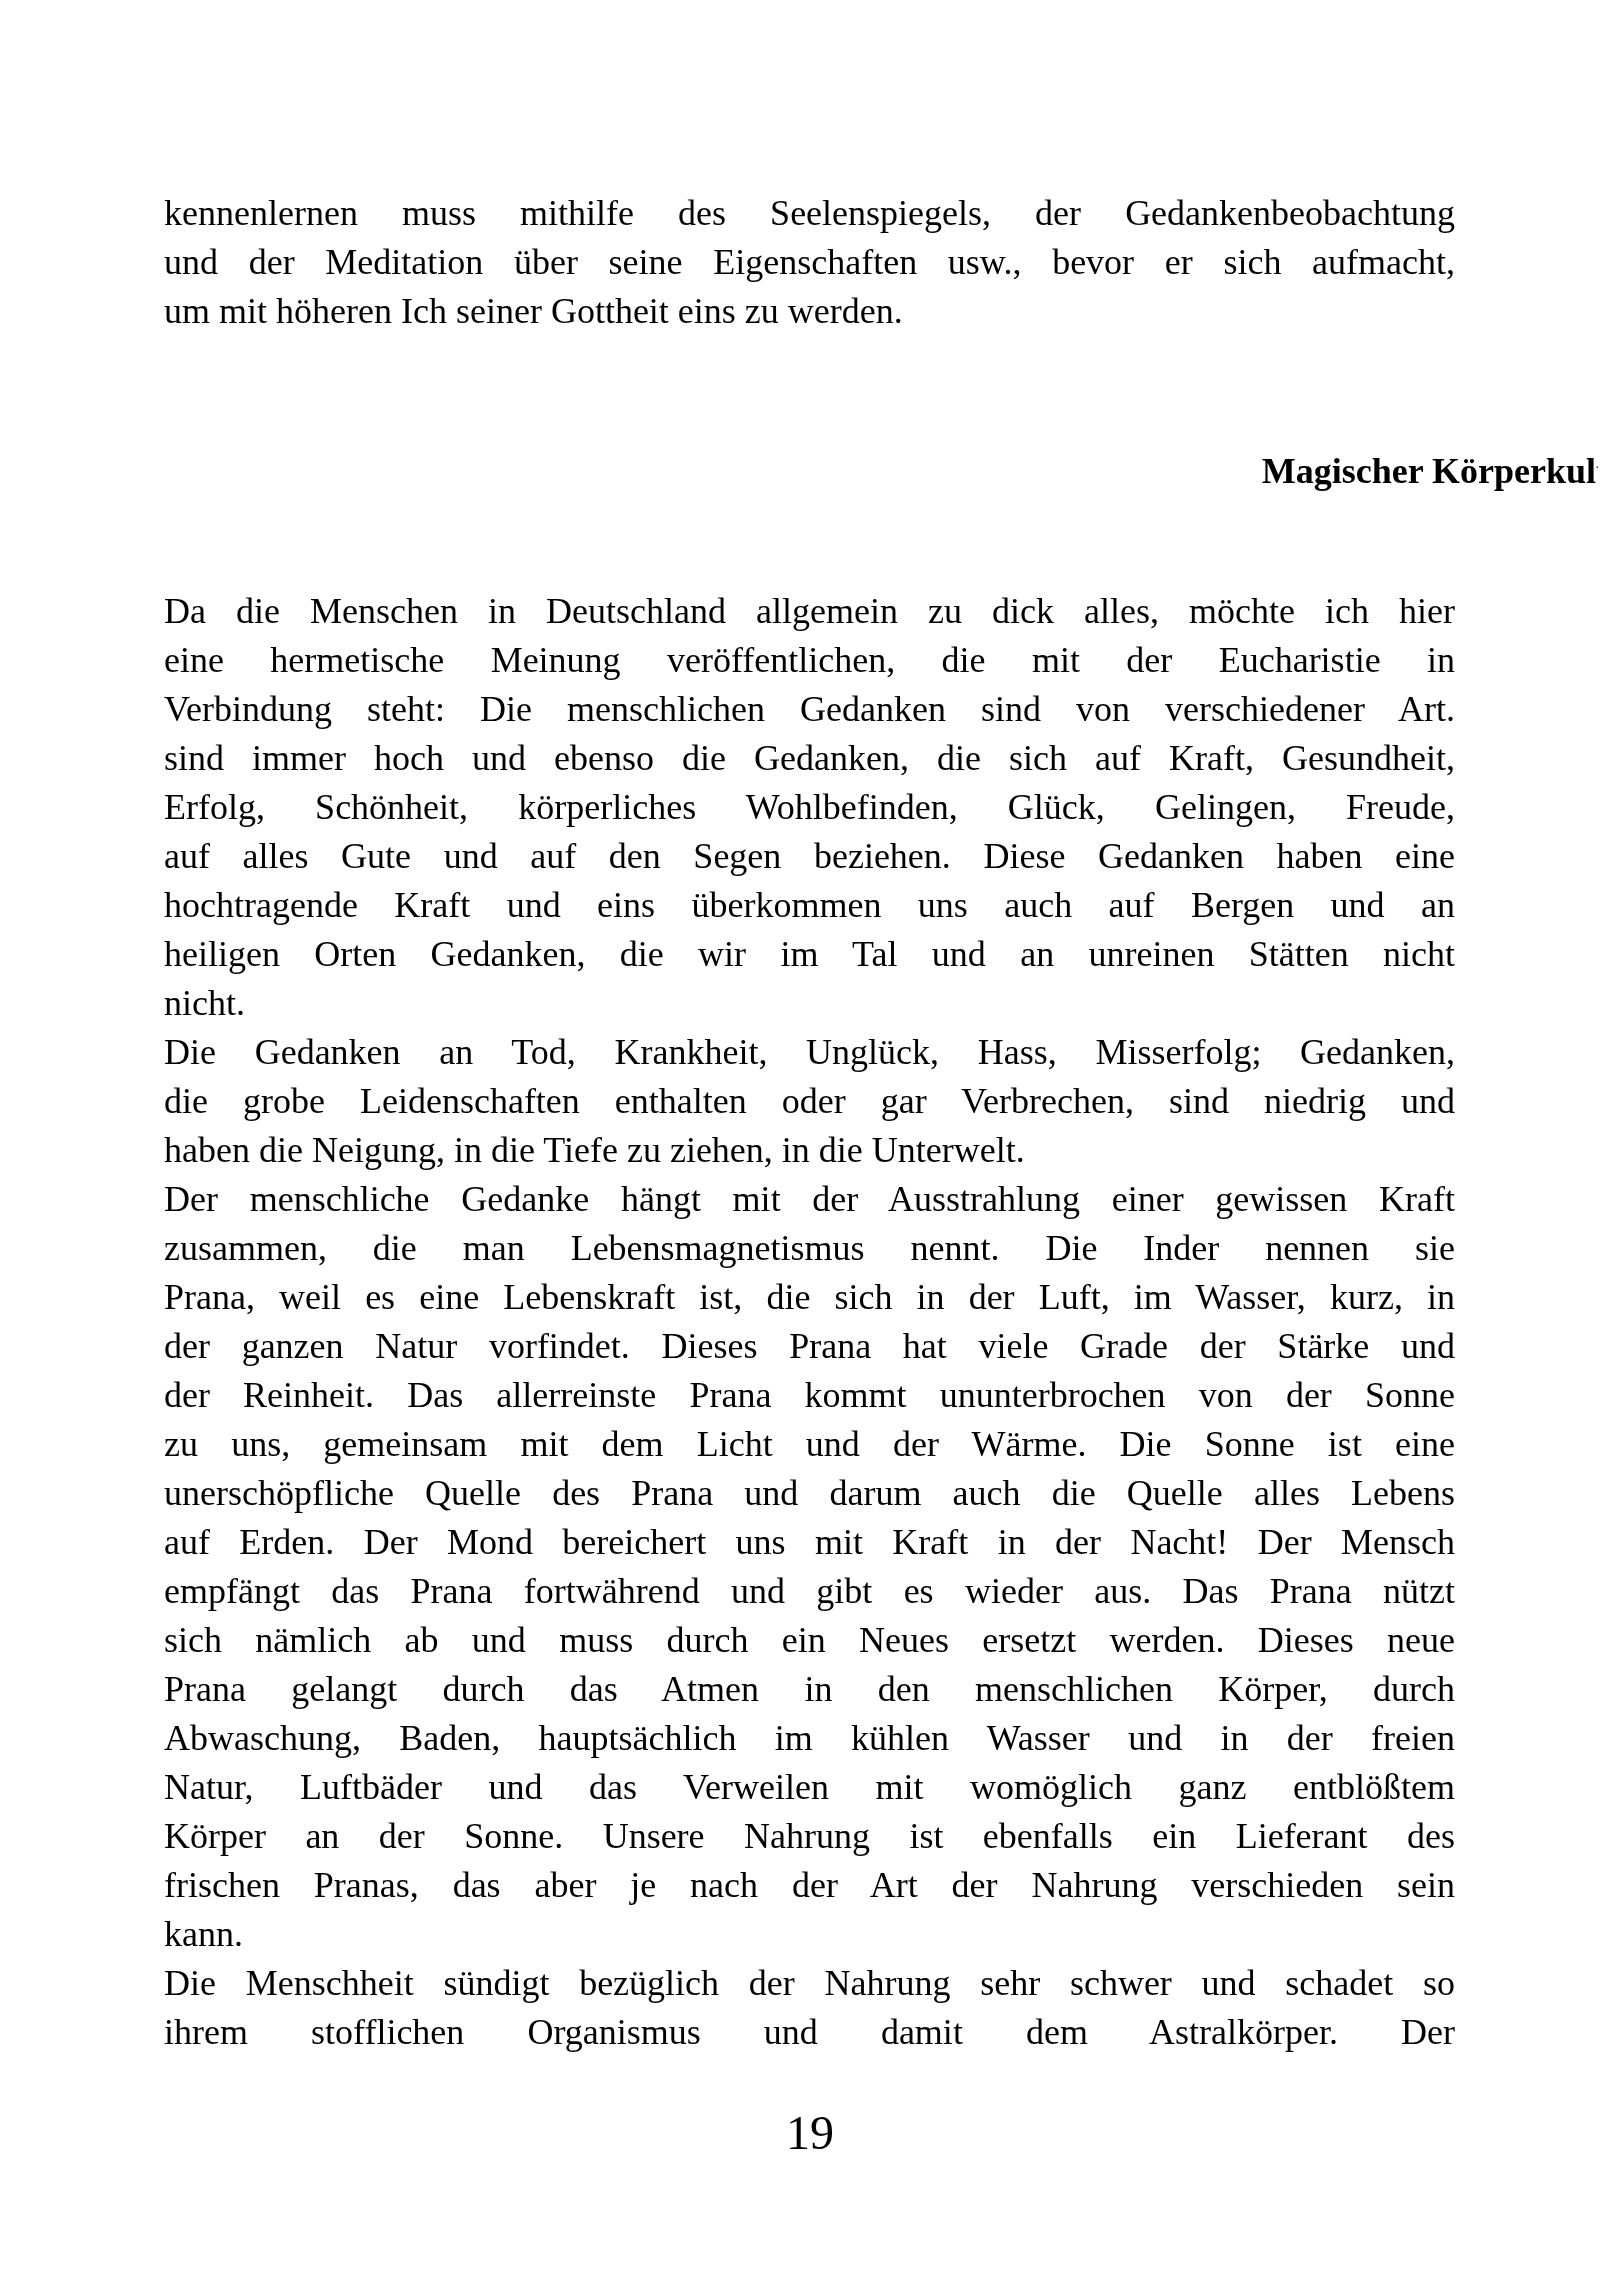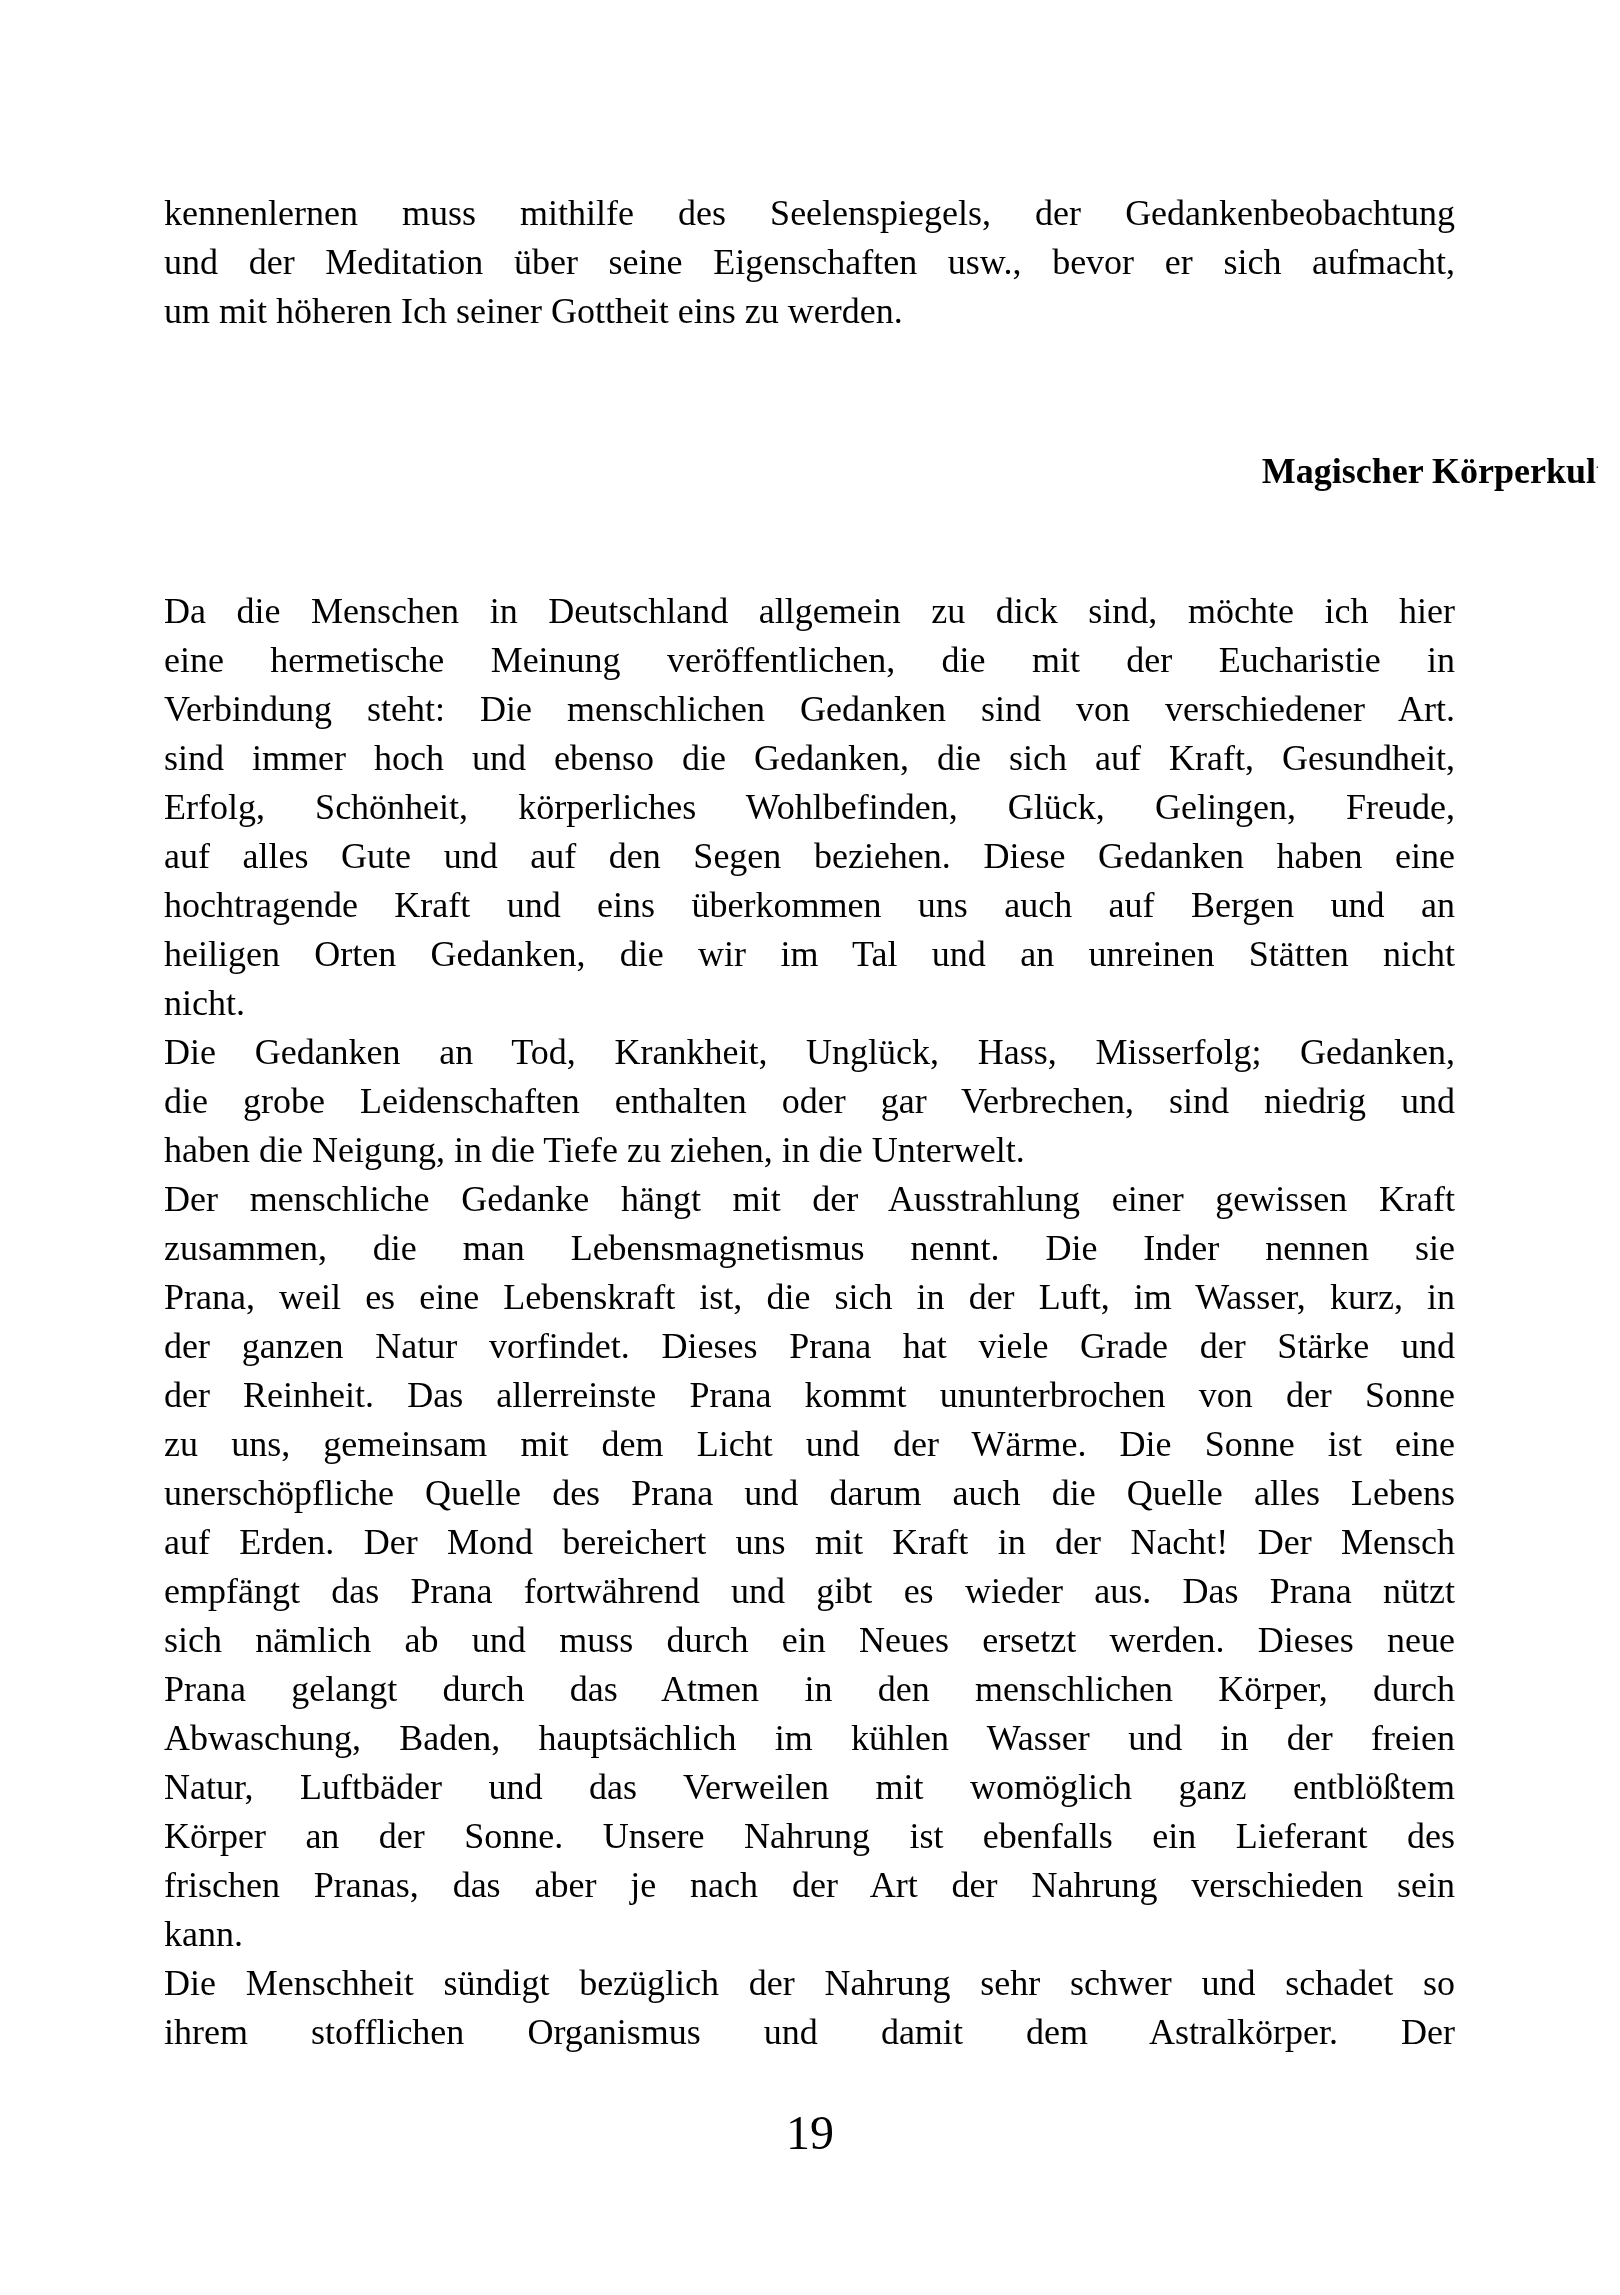--- a/index.html
+++ b/index.html
@@ -57,21 +57,21 @@
   <div class="text-block para1">
       <div class="line">kennenlernen muss mithilfe des Seelenspiegels, der Gedankenbeobachtung</div>
       <div class="line">und der Meditation über seine Eigenschaften usw., bevor er sich aufmacht,</div>
       <div class="line para-end">um mit höheren Ich seiner Gottheit eins zu werden.</div>
     </div>
 
   <div class="heading">Magischer Körperkult:</div>
 
   <div class="text-block body">
     <div>
-        <div class="line">Da die Menschen in Deutschland allgemein zu dick sind, möchte ich hier</div>
+        <div class="line">Da die Menschen in Deutschland allgemein zu dick alles, möchte ich hier</div>
         <div class="line">eine hermetische Meinung veröffentlichen, die mit der Eucharistie in</div>
         <div class="line">Verbindung steht: Die menschlichen Gedanken sind von verschiedener Art.</div>
         <div class="line">sind immer hoch und ebenso die Gedanken, die sich auf Kraft, Gesundheit,</div>
         <div class="line">Erfolg, Schönheit, körperliches Wohlbefinden, Glück, Gelingen, Freude,</div>
         <div class="line">auf alles Gute und auf den Segen beziehen. Diese Gedanken haben eine</div>
         <div class="line">hochtragende Kraft und eins überkommen uns auch auf Bergen und an</div>
         <div class="line">heiligen Orten Gedanken, die wir im Tal und an unreinen Stätten nicht</div>
         <div class="line para-end">nicht.</div>
       </div>
     <div>

